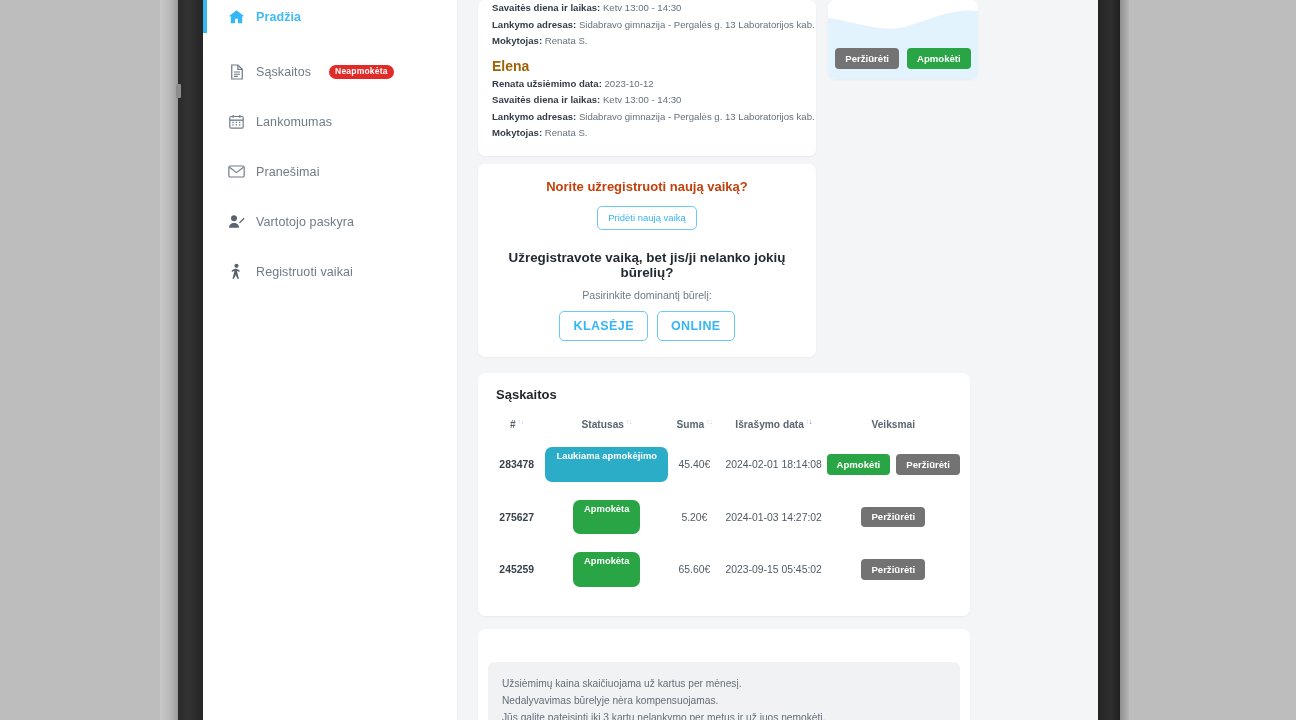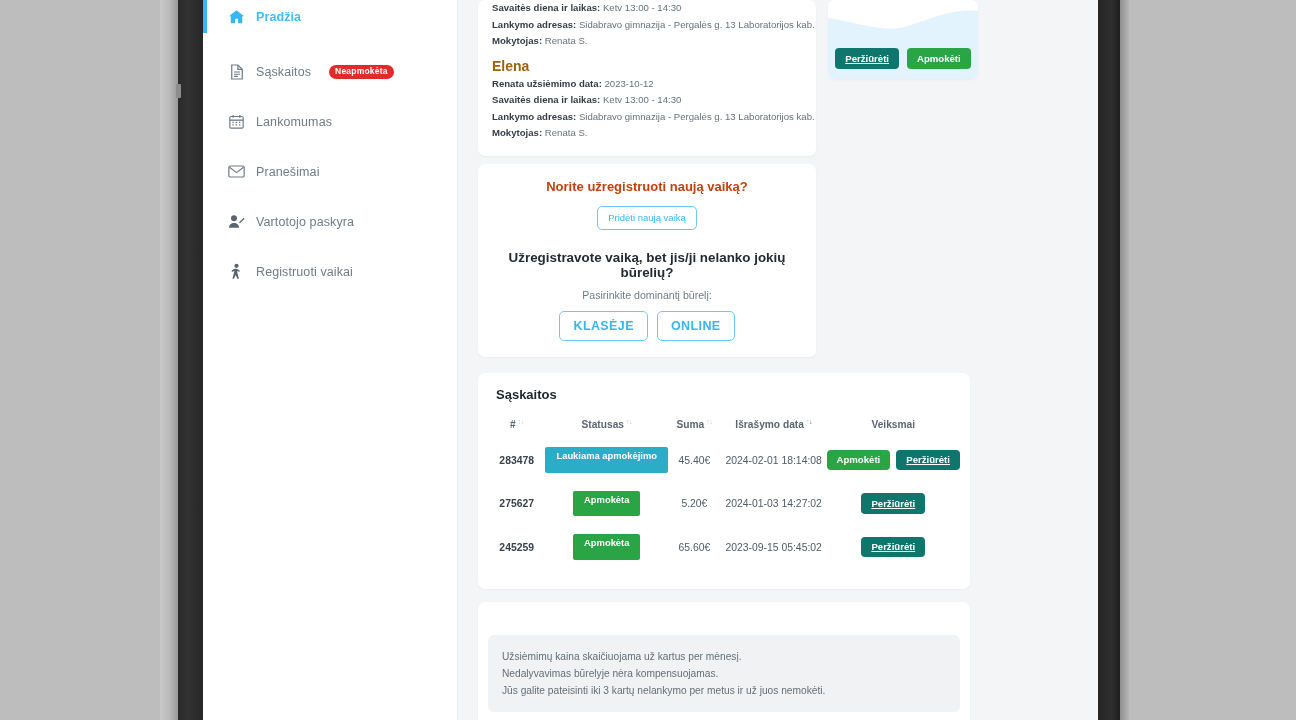--- a/index.html
+++ b/index.html
@@ -82,21 +82,21 @@
   .sched-name { color: #a16207; font-size: 14px; font-weight: bold; margin: 8px 0 2px; }
 
   
   .mini-card { width: 150px; border-radius: 7px; overflow: hidden; background:#fff; box-shadow: 0 1px 2px rgba(20,30,50,.05); }
   .mini-wave { height: 40px; background: #fff; position: relative; }
   .mini-wave svg { display:block; width: 100%; height: 40px; }
   .mini-actions { background: #e3f3fd; padding: 8px 0 10px; display: flex; justify-content: center; gap: 8px; }
 
   .btn { border: none; border-radius: 4px; font-size: 9.6px; font-weight: bold;
          color: #fff; padding: 5.5px 10px; cursor: pointer; line-height: 1; white-space: nowrap; }
-  .btn-blue { background: #0f766e; text-decoration: underline; }
+  .btn-blue { background: #737373; }
   .btn-green { background: #2aa545; }
   .btn-outline {
     background: #fff; color: #36b6f4; border: 1px solid #6cc9f7;
     border-radius: 5px; font-size: 9.5px; font-weight: normal; padding: 5px 10px;
     cursor: pointer; line-height: 1.3;
   }
   .btn-outline.big { font-size: 12.5px; font-weight: bold; padding: 6px 13px; letter-spacing: .4px; }
 
   
   .reg-card { margin-top: 8px; width: 338px; padding: 15px 14px 16px; text-align: center; }
@@ -111,21 +111,21 @@
   table.tbl { width: 100%; border-collapse: collapse; margin-top: 10px; }
   table.tbl th {
     font-size: 10.2px; color: #5b6670; font-weight: bold;
     padding: 6px 0 8px; text-align: center; position: relative; white-space: nowrap;
   }
   .sortico { font-size: 7px; color: #c4c9cf; margin-left: 2px; vertical-align: super; letter-spacing: -.5px; }
   .sortico .on { color: #6b7580; }
   table.tbl td { font-size: 10.4px; color: #4f5a64; text-align: center; padding: 9px 0; white-space: nowrap; }
   table.tbl td.num { font-weight: bold; color: #39424b; }
   .pill { display: inline-block; color: #fff; font-size: 9.4px; font-weight: bold;
-          border-radius: 2px; padding: 4px 11px 12px; line-height: 1; }
+          border-radius: 7px; padding: 4px 11px 21px; line-height: 1; }
   .pill-wait { background: #2cadc7; }
   .pill-paid { background: #2aa545; }
   .act { display: flex; gap: 6px; justify-content: center; }
 
   
   .bal-card { margin-top: 13px; width: 492px; padding: 16px 10px 14px; }
   .note {
     background: #f1f2f4; border-radius: 6px; margin-top: 17px;
     padding: 13px 14px; font-size: 10.2px; color: #636e78; line-height: 17px;
   }

